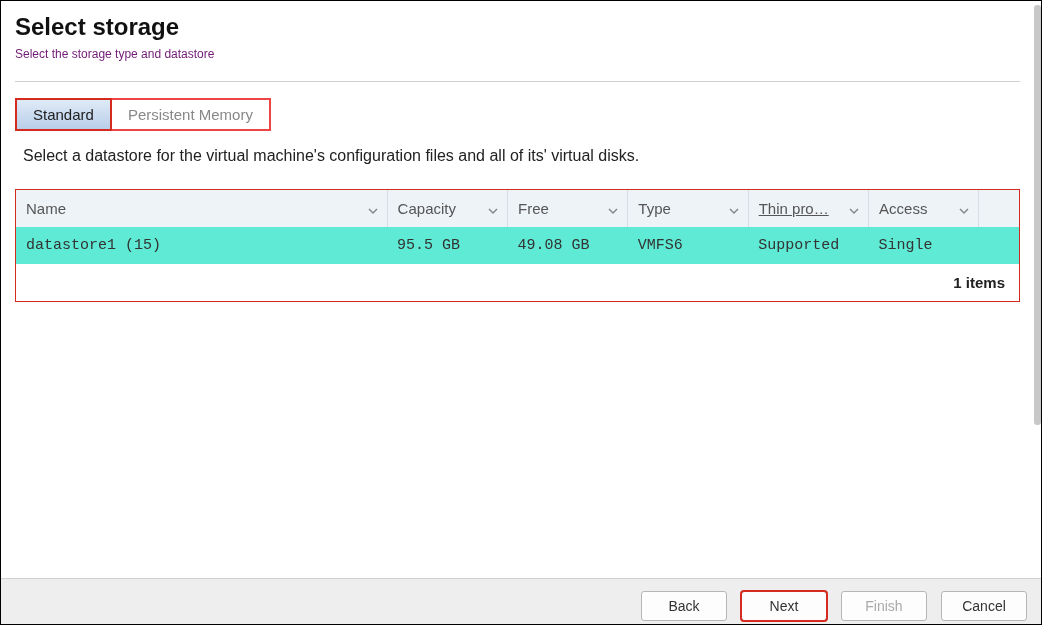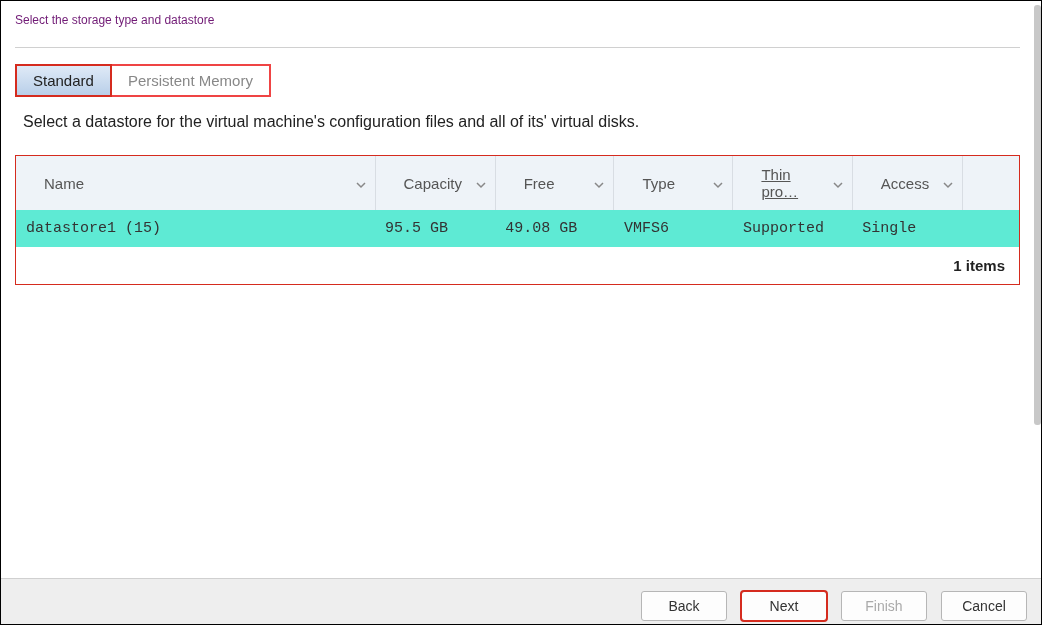--- a/index.html
+++ b/index.html
@@ -12,21 +12,21 @@
   hr.divider { border:none; border-top:1px solid #d0d0d0; margin:0 0 16px 0; }
 
   .tabbar { display:flex; padding-left:0; }
   .tab { padding:6px 16px; font-size:15px; border:2px solid #ef4444; background:#fff; color:#888; cursor:pointer; }
   .tab.active { background:linear-gradient(#dfeaf7,#b9cfe9); color:#222; border:2px solid #d52b1e; }
   .tab:not(.active){ border-left:none; }
   .instruction { padding:16px 8px 24px 8px; font-size:16px; color:#222; }
 
   .table-wrap { border:1px solid #d52b1e; }
   table.data { width:100%; border-collapse:collapse; font-size:15px; }
-  table.data thead th { background:#eef3f8; text-align:left; font-weight:normal; color:#555; border-right:1px solid #d8dde3; padding:10px 28px; position:relative;margin-left:31px; }
+  table.data thead th { background:#eef3f8; text-align:left; font-weight:normal; color:#555; border-right:1px solid #d8dde3; padding:10px 10px; position:relative;margin-left:31px; }
   table.data thead th:last-child { border-right:none; }
   .chev { width:12px; height:12px; display:inline-block; }
   .chev svg { width:12px; height:12px; }
   th .chev { position:absolute; right:8px; top:50%; transform:translateY(-50%); }
   table.data tbody td { padding:10px 10px; }
   tr.selected td { background:#5eead4; color:#333;font-family:Liberation Mono, monospace; }
   .table-footer { text-align:right; padding:10px 14px; font-size:15px; font-weight:bold; color:#222; }
 
   .footer-bar { position:absolute; left:0; right:0; bottom:0; height:46px; background:#eeeeee; border-top:1px solid #d0d0d0; display:flex; align-items:center; justify-content:flex-end; padding:0 14px; gap:14px; }
   .btn { min-width:86px; height:30px; border:1px solid #b6b6b6; background:#fdfdfd; border-radius:3px; font-size:14px; color:#333; cursor:pointer;margin-top:8px; }
@@ -38,20 +38,21 @@
   .col-free { width:12%; }
   .col-type { width:12%; }
   .col-thin { width:12%;text-decoration:underline; }
   .col-acc  { width:11%; }
   .col-last { width:4%; }
 </style>
 </head>
 <body>
 
 <div class="content-area">
+  <h1 class="page-title">Select storage</h1>
   <div class="page-subtitle">Select the storage type and datastore</div>
   <hr class="divider">
 
   <div class="tabbar">
     <div class="tab active">Standard</div>
     <div class="tab">Persistent Memory</div>
   </div>
 
   <div class="instruction">Select a datastore for the virtual machine's configuration files and all of its' virtual disks.</div>
 

